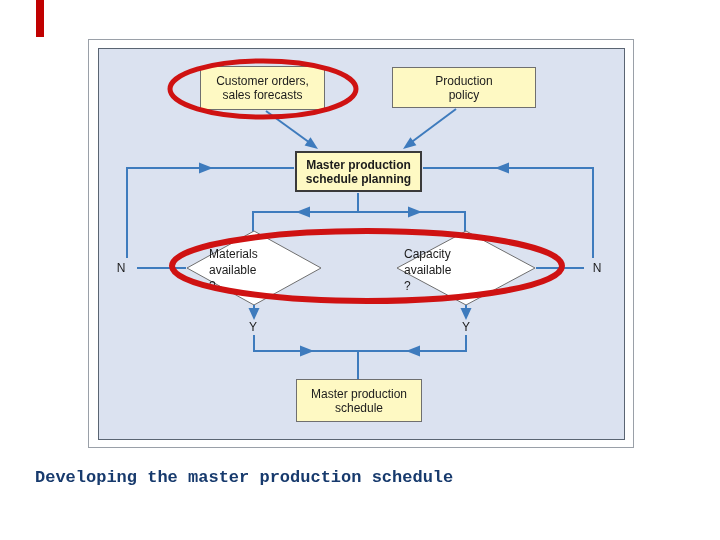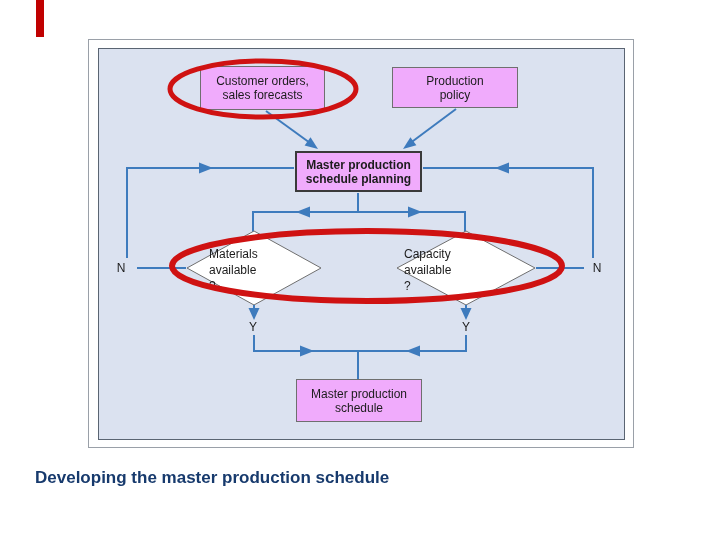--- a/index.html
+++ b/index.html
@@ -38,21 +38,21 @@
   }
   #svg-lines { z-index: 1; }
   #svg-overlay { z-index: 5; }
 
   .conn { stroke: var(--arrow-blue, #3e7bbd); stroke-width: 2; fill: none; }
   .ah   { fill: var(--arrow-blue, #3e7bbd); stroke: none; }
   .diamond { fill: #ffffff; stroke: var(--box-border, #6f6f6f); stroke-width: 1; }
   .highlight { fill: none; stroke: var(--highlight-red, #cf1212); }
 
   .fc-box {
-    background: #f0abfc;
+    background: #fef9c3;
     border: 1px solid var(--box-border, #6f6f6f);
     display: flex; align-items: center; justify-content: center;
     text-align: center;
     font-size: 12px; line-height: 14px;
     color: var(--text-dark, #1c1c1c);
     white-space: pre-line;
     z-index: 2;
   }
   #box-mps-planning {
     font-weight: bold;
@@ -73,20 +73,21 @@
     color: var(--text-dark, #1c1c1c);
     text-align: center; width: 18px;
     z-index: 3;
   }
 
   #caption {
     left: 35px; top: 468px;
     font-size: 17px; font-weight: bold;
     color: var(--caption-blue, #173a6d);
     z-index: 1;
+    font-family: Liberation Mono, monospace;
   }
 </style>
 </head>
 <body>
 
 <div class="abs" id="accent-bar"></div>
 
 <div class="abs" id="panel-outer"></div>
 <div class="abs" id="panel-inner"></div>
 
@@ -121,21 +122,21 @@
 
   <polyline class="conn" points="254,335 254,351 466,351 466,335"></polyline>
   <polygon class="ah" points="314,351 300,345.5 300,356.5"></polygon>
   <polygon class="ah" points="406,351 420,345.5 420,356.5"></polygon>
   <line class="conn" x1="358" y1="351" x2="358" y2="379"></line>
 </svg>
 
 <div class="abs fc-box" style="left:200px; top:66px; width:125px; height:44px;">Customer orders,
 sales forecasts</div>
 
-<div class="abs fc-box" style="left:392px; top:67px; width:126px; height:41px;">Production
+<div class="abs fc-box" style="left:392px; top:67px; width:144px; height:41px;">Production
 policy</div>
 
 <div class="abs fc-box" id="box-mps-planning" style="left:295px; top:151px; width:127px; height:41px;">Master production
 schedule planning</div>
 
 <div class="abs fc-box" style="left:296px; top:379px; width:126px; height:43px;">Master production
 schedule</div>
 
 <div class="diamond-label" style="left:209px; top:246px; width:90px;">Materials
 available

